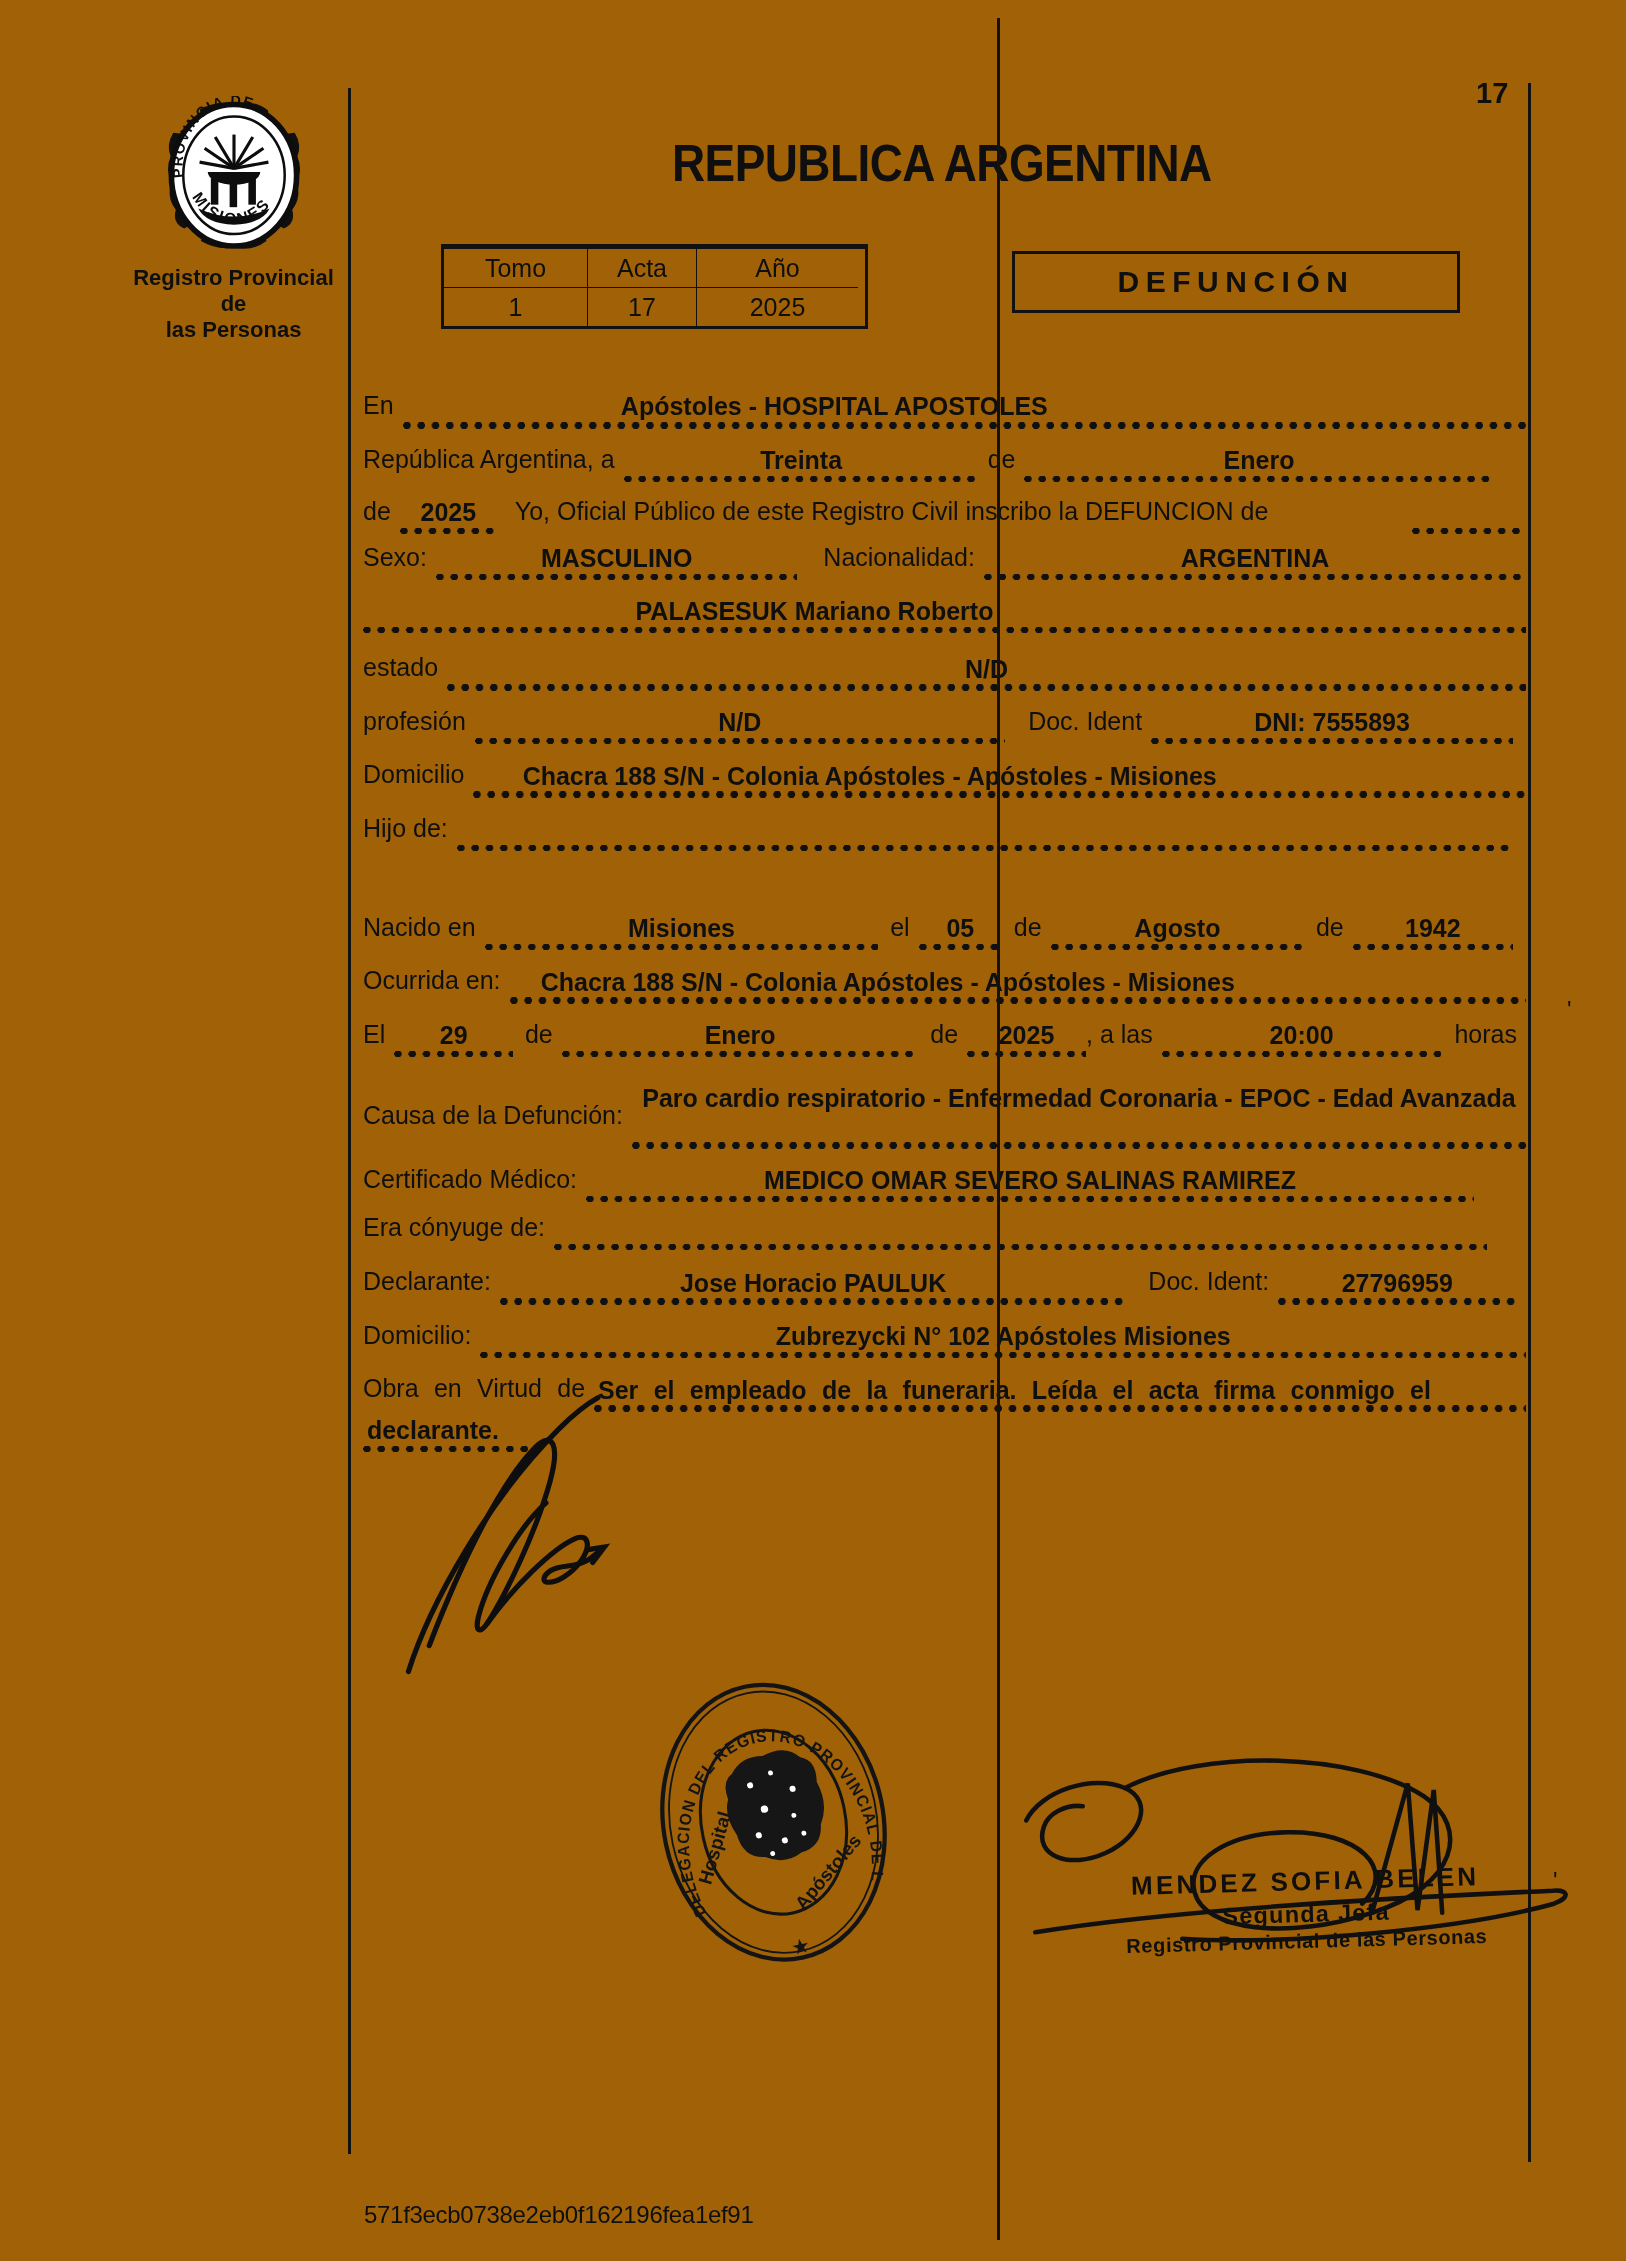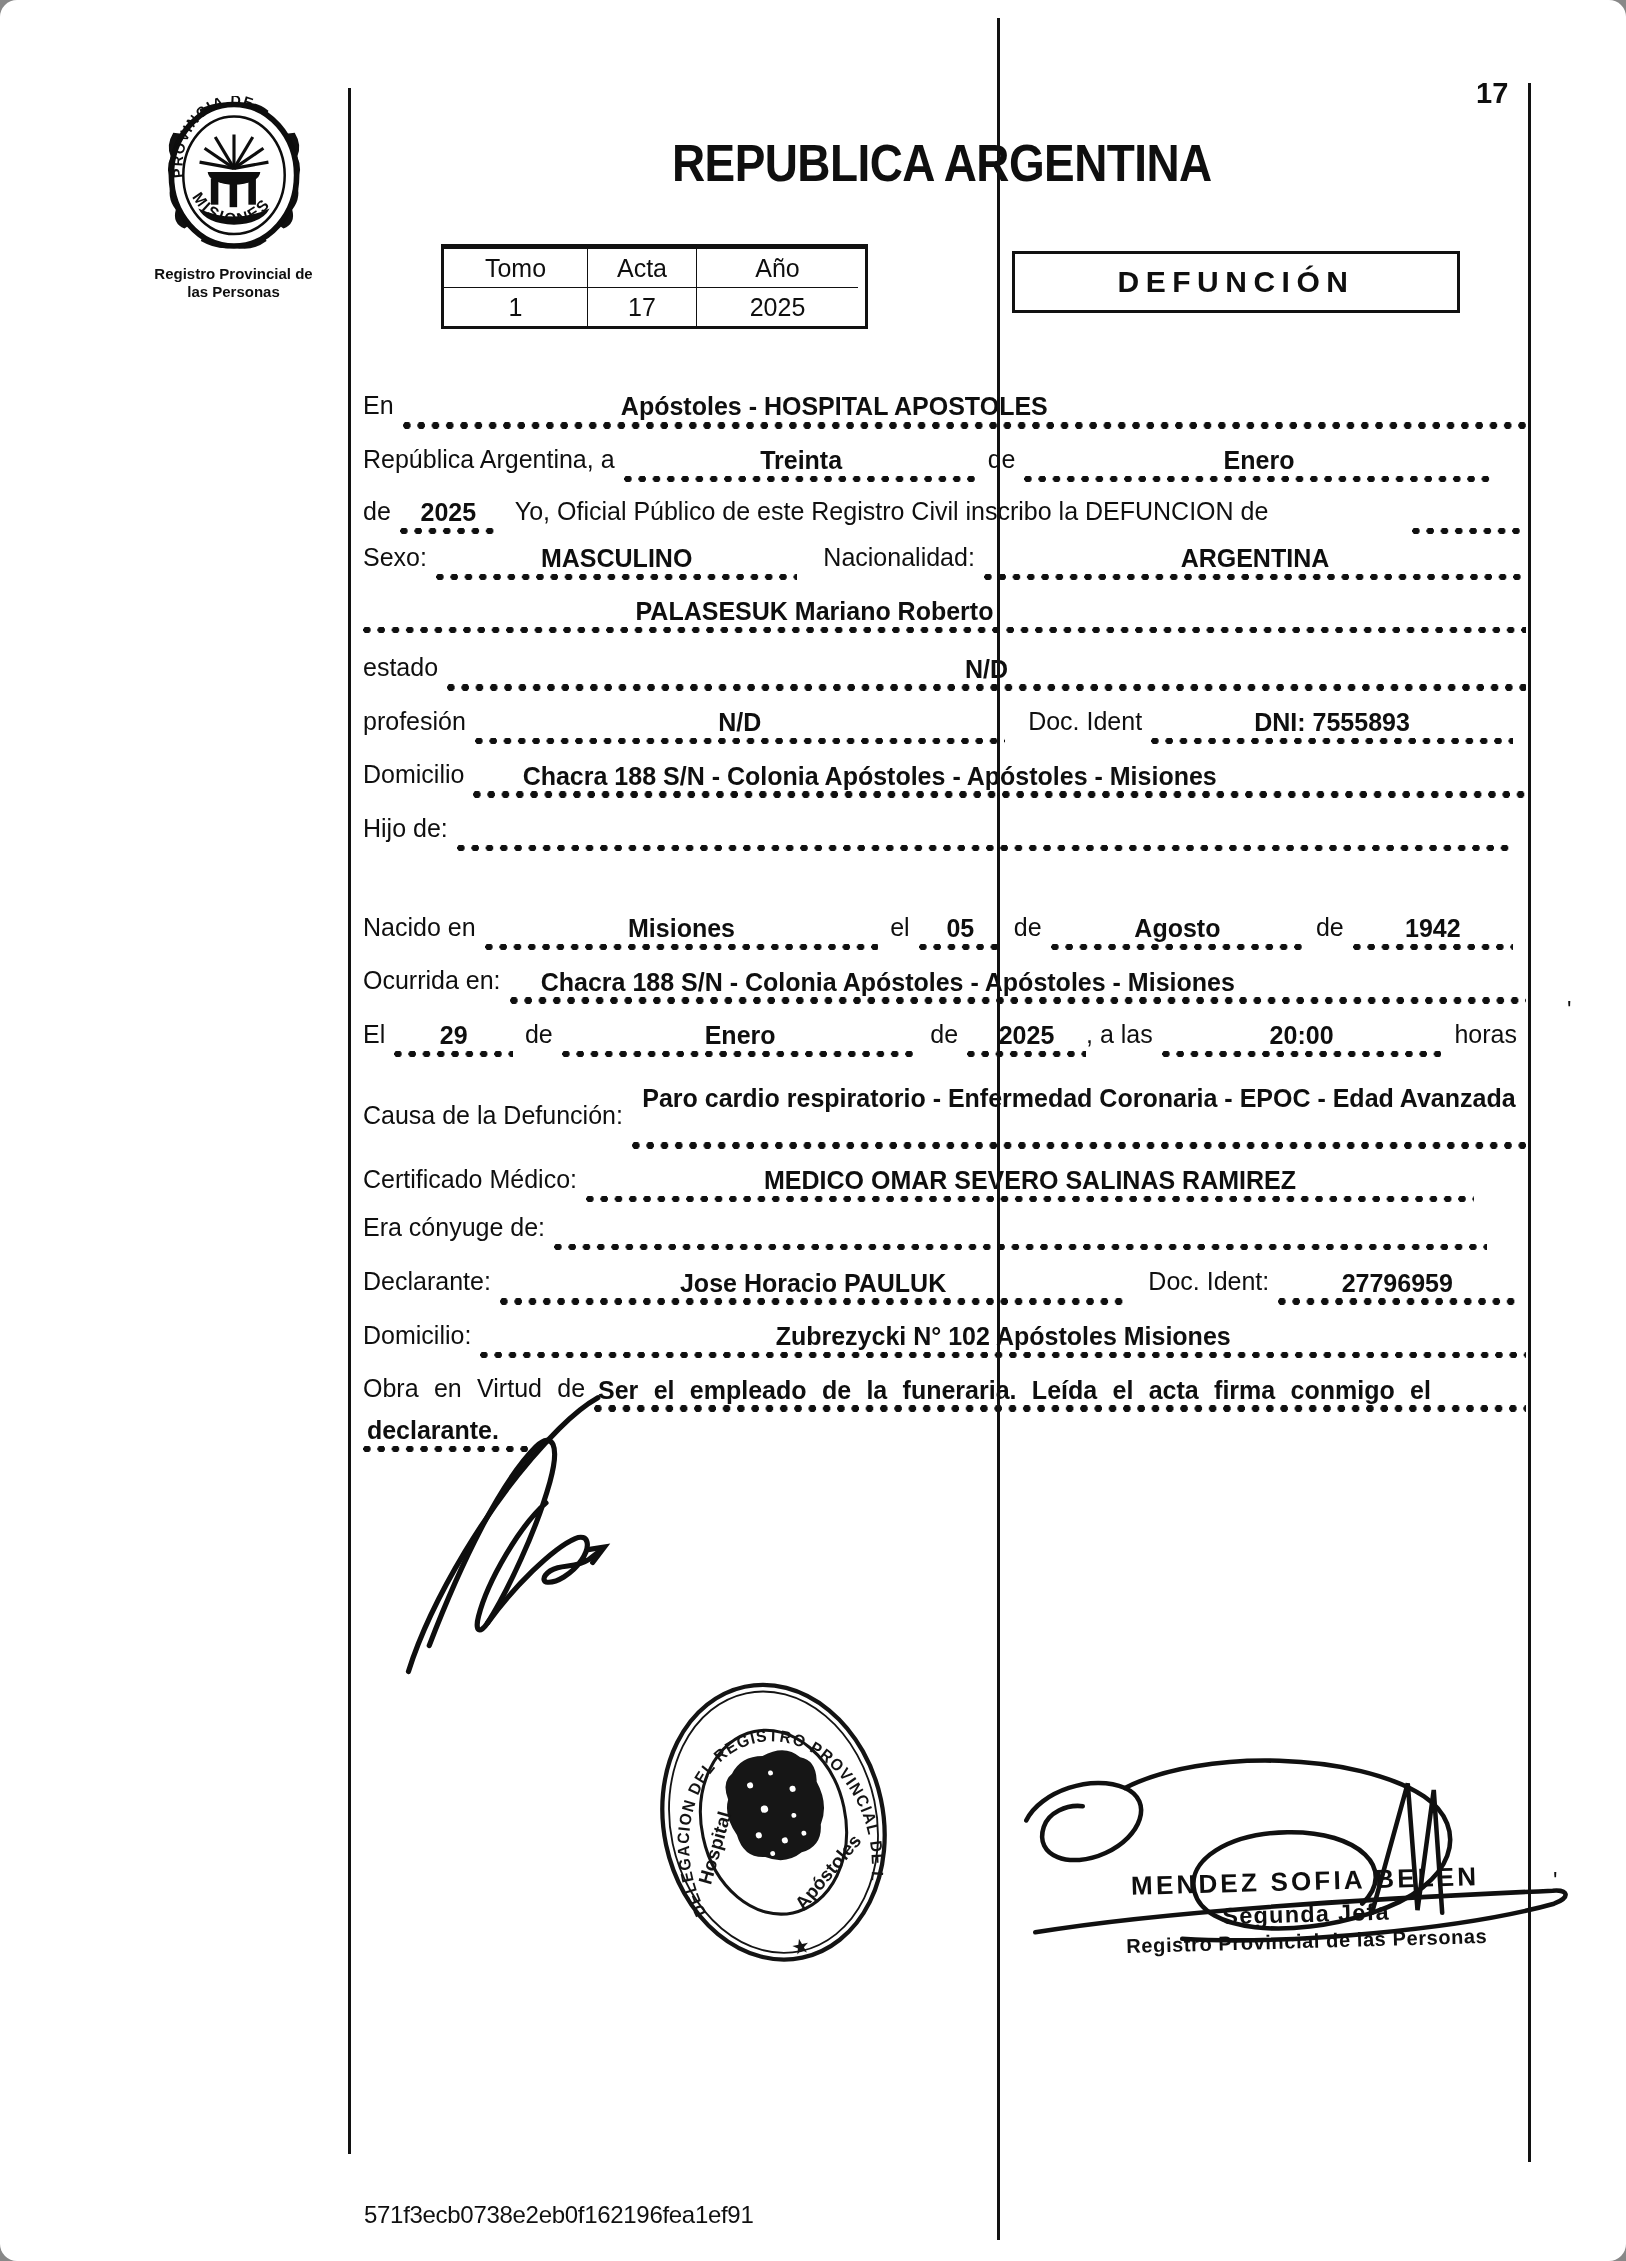--- a/index.html
+++ b/index.html
@@ -1,29 +1,29 @@
 <!DOCTYPE html>
 <html style="font-size:10.4px"><head>
 <meta charset="utf-8">
 <style>
   html,body{margin:0;padding:0;background:#888;}
   .page{
-    position:relative;width:1626px;height:2261px;background:#ffffff;
-    font-family:"Liberation Sans", sans-serif;color:#0f0f0f;overflow:hidden;border-radius:17px;
+    position:relative;width:1626px;height:2261px;background:#a16207;
+    font-family:"Liberation Sans", sans-serif;color:#0f0f0f;overflow:hidden;
   }
   
   .vline{position:absolute;background:#121212;z-index:6;}
   
   .page-number{position:absolute;left:1476px;top:77px;font-size:29px;font-weight:bold;z-index:2;}
   .doc-title{position:absolute;left:448px;top:134px;width:988px;text-align:center;
     font-size:51px;font-weight:bold;letter-spacing:-0.6px;z-index:2;}
   .doc-title .squeeze{display:inline-block;transform:scaleX(.9);transform-origin:center;}
   .seal{position:absolute;left:162px;top:96px;width:144px;height:161px;z-index:2;}
   .seal-caption{position:absolute;left:123px;top:265px;width:221px;text-align:center;
-    font-size:15px;font-weight:bold;line-height:1.18;z-index:2;}
+    font-size:22px;font-weight:bold;line-height:1.18;z-index:2;}
   
   .rec-table{position:absolute;left:441px;top:244px;width:421px;z-index:2;
     border:3.2px solid #111;border-top-width:5.8px;display:grid;
     grid-template-columns:144px 109px 161px;font-size:25px;}
   .rec-table .cell{border-right:1.9px solid #111;border-bottom:1.9px solid #111;
     display:flex;align-items:center;justify-content:center;height:38px;}
   .rec-table .cell:nth-child(3n){border-right:none;}
   .rec-table .cell.last{border-bottom:none;}
   
   .type-box{position:absolute;left:1012px;top:251px;width:442px;height:56px;z-index:2;

